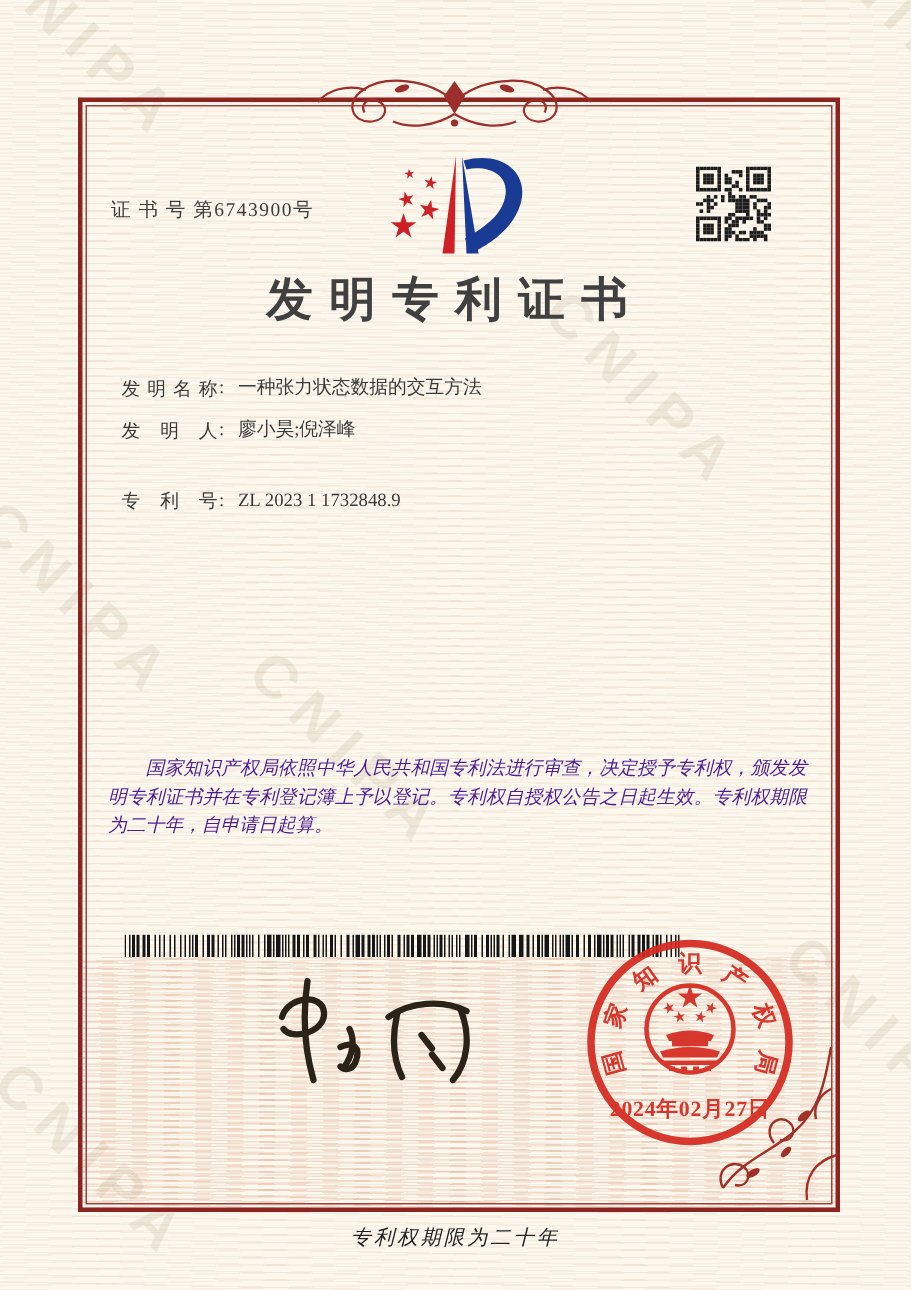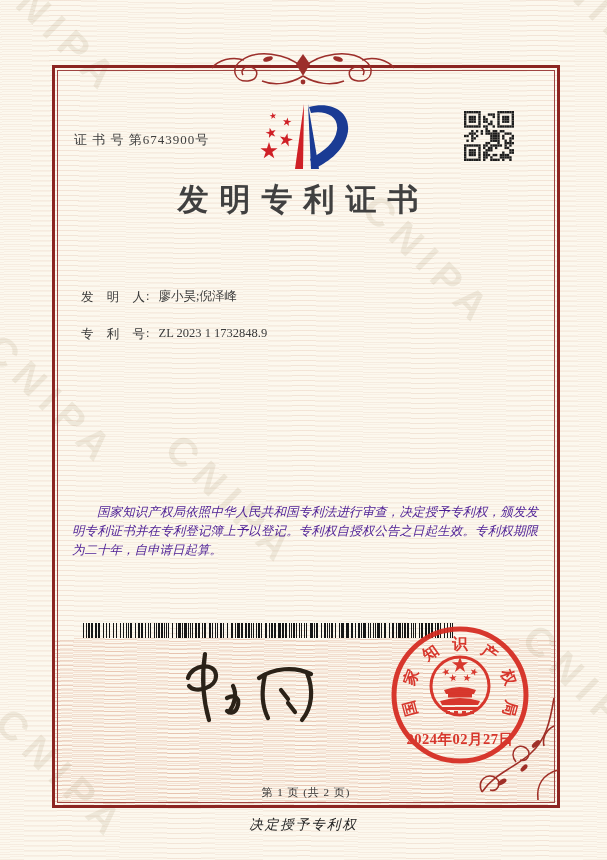--- a/index.html
+++ b/index.html
@@ -387,21 +387,25 @@
         <rect x="4.76" y="47.62" width="2.38" height="2.38"></rect>
         <rect x="7.14" y="47.62" width="2.38" height="2.38"></rect>
         <rect x="9.52" y="47.62" width="2.38" height="2.38"></rect>
         <rect x="11.90" y="47.62" width="2.38" height="2.38"></rect>
         <rect x="14.29" y="47.62" width="2.38" height="2.38"></rect>
       </svg>
   </div>
 
   <h1 class="title">发明专利证书</h1>
 
-  <div class="field-row" style="top:289px">
+  <div class="field-row" style="top:251px">
+    <span class="flabel">发明名称</span><span class="fcolon">:</span>
+    <span class="fvalue">一种张力状态数据的交互方法</span>
+  </div>
+  <div class="field-row" style="top:279px">
     <span class="flabel">发明人</span><span class="fcolon">:</span>
     <span class="fvalue">廖小昊;倪泽峰</span>
   </div>
   <div class="field-row" style="top:326px">
     <span class="flabel">专利号</span><span class="fcolon">:</span>
     <span class="fvalue">ZL 2023 1 1732848.9</span>
   </div>
 
   <div class="body-text">
     <p>国家知识产权局依照中华人民共和国专利法进行审查，决定授予专利权，颁发发明专利证书并在专利登记簿上予以登记。专利权自授权公告之日起生效。专利权期限为二十年，自申请日起算。</p>
@@ -572,16 +576,15 @@
         <rect x="54" y="84" width="36" height="3"></rect>
         <rect x="58" y="88" width="4" height="3"></rect>
           <rect x="66" y="88" width="4" height="3"></rect>
         <rect x="74" y="88" width="4" height="3"></rect>
           <rect x="82" y="88" width="4" height="3"></rect>
       </g>
       <text class="seal-date" x="72" y="121">2024年02月27日</text>
     </svg>
   </div>
 
-  <div class="page-number">第 1 页 (共 2 页)</div>
-  <div class="continuation">决定授予专利权</div>
+  <div class="continuation">专利权期限为二十年</div>
 
 </div>
 
 </body></html>

